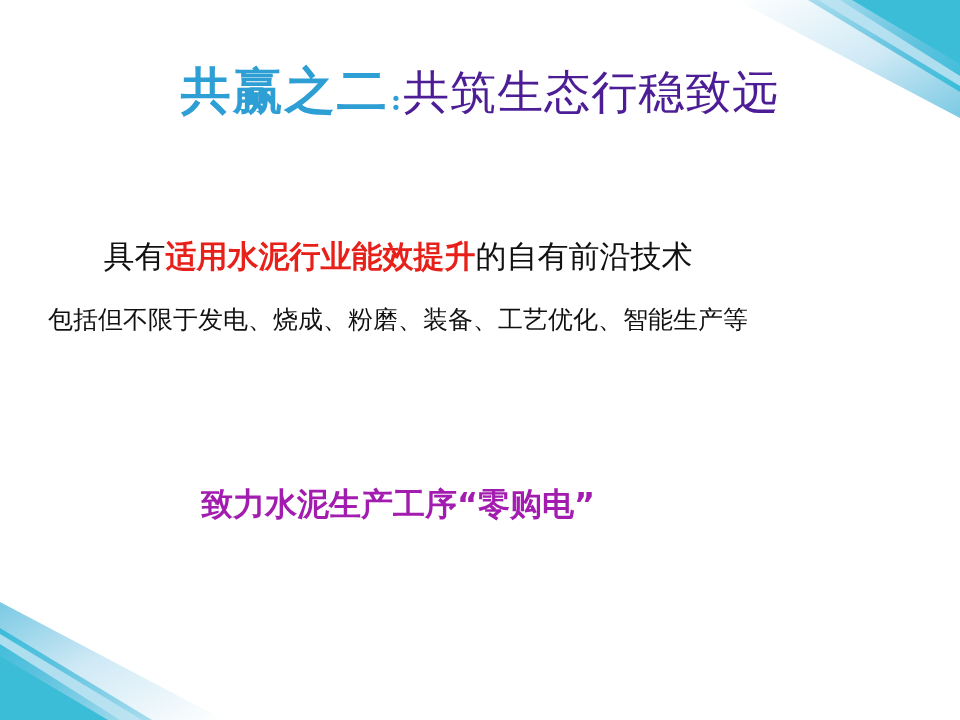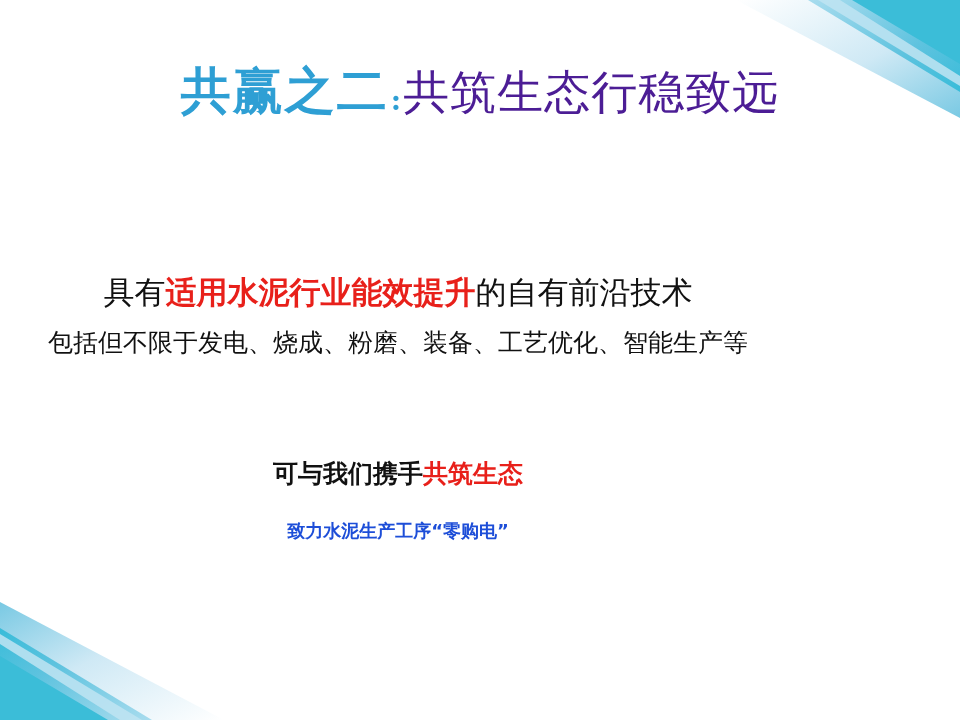--- a/index.html
+++ b/index.html
@@ -68,26 +68,25 @@
   }
 
   
   .body-line {
     position: absolute;
     left: 0;
     width: 796px;
     text-align: center;
     white-space: nowrap;
     color: #111111;
-    margin-top: 36px;
   }
   #line-tech      { top: 236px; font-size: 31px; }
-  #line-scope     { top: 290px; font-size: 25px; }
+  #line-scope     { top: 303px; font-size: 25px; }
   #line-partner   { top: 421px; font-size: 25px; font-weight: bold; }
-  #line-zero      { top: 483px; font-size: 18px; font-weight: bold; color: #1d4ed8; }
+  #line-zero      { top: 483px; font-size: 32px; font-weight: bold; color: #a21caf; }
   #line-winwin    { top: 545px; font-size: 25px; }
 
   .hl-red-bold {
     color: #E8201A;
     font-weight: bold;
   }
   .small-tail {
     font-size: 0.82em;
   }
 </style>
@@ -141,20 +140,17 @@
   <div id="title-block">
     <span class="title-main">共赢之二</span><span class="title-colon">:</span><span class="title-sub">共筑生态行稳致远</span>
   </div>
 
   <div id="line-tech" class="body-line">
     <span>具有</span><span class="hl-red-bold">适用水泥行业能效提升</span><span>的自有前沿技术</span>
   </div>
 
   <div id="line-scope" class="body-line">包括但不限于发电、烧成、粉磨、装备、工艺优化、智能生产等</div>
 
-  <div id="line-partner" class="body-line">
-    <span>可与我们携手</span><span class="hl-red-bold">共筑生态</span>
-  </div>
 
   <div id="line-zero" class="body-line">致力水泥生产工序“零购电”</div>
 
 
 </div>
 
 </body></html>

